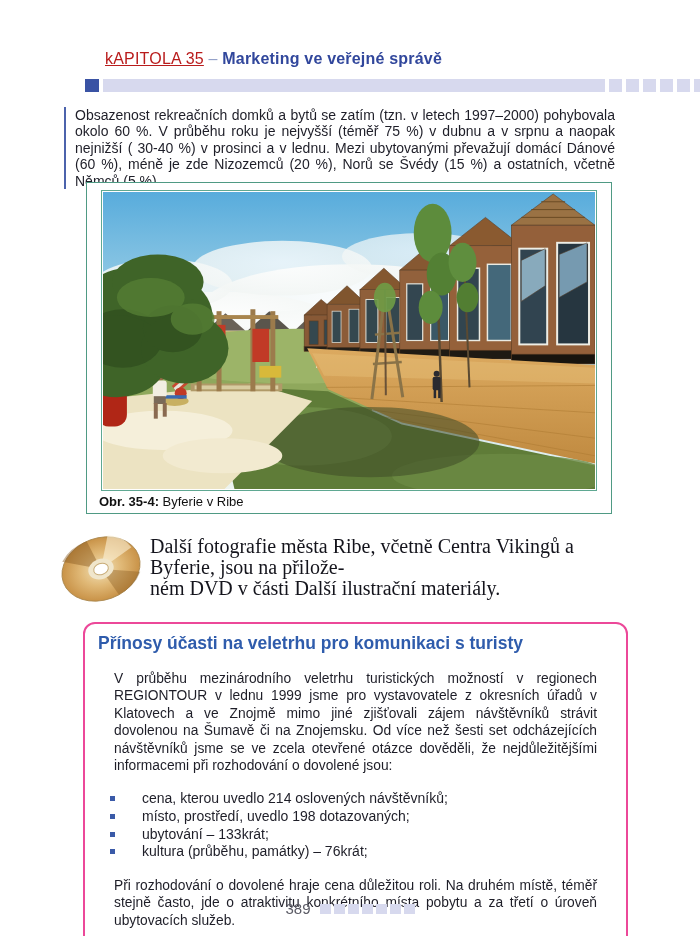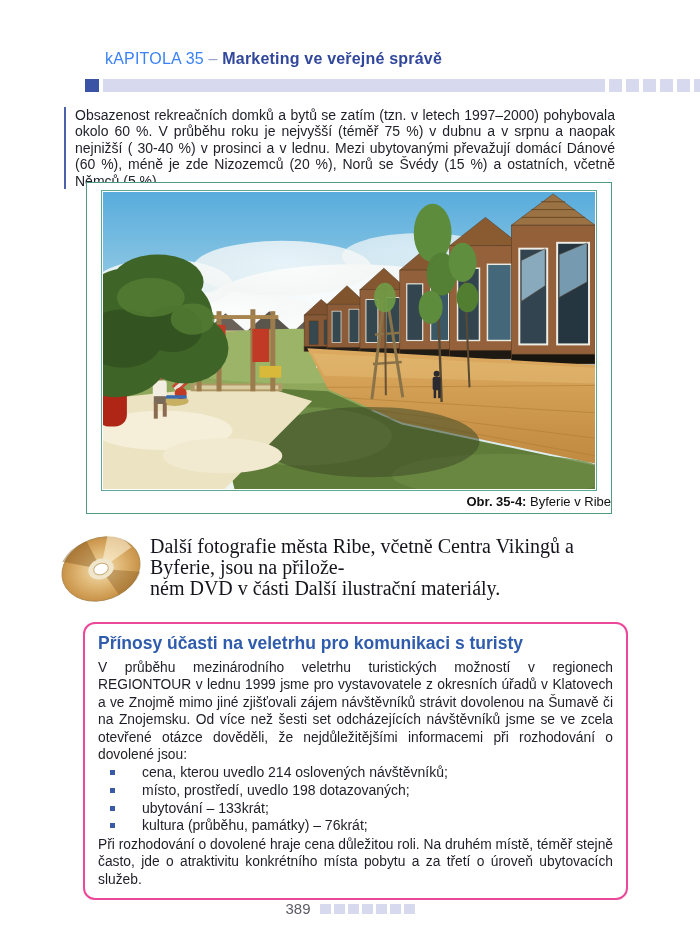--- a/index.html
+++ b/index.html
@@ -1,53 +1,53 @@
 <!DOCTYPE html>
 <html><head>
 <meta charset="utf-8">
 <style>
   html,body{margin:0;padding:0;background:#ffffff;}
   .page{position:relative;width:700px;height:936px;background:#fff;overflow:hidden;
         font-family:"Liberation Sans",sans-serif;color:#1e1e28;}
 
   
   .chapter-line{position:absolute;left:105px;top:50px;font-size:16px;letter-spacing:.2px;}
-  .chapter-label{color:#3b82f6;font-weight:400;}
+  .chapter-label{color:#b91c1c;font-weight:400;text-decoration:underline;}
   .chapter-sep{color:#93a0c8;font-weight:400;}
   .chapter-title{color:#31479c;font-weight:700;}
   .topbar{position:absolute;left:85px;top:79px;right:0;height:13px;display:flex;gap:4px;align-items:center;}
   .topbar .dk{width:14px;height:13px;background:#3a53a4;flex:none;}
   .topbar .bar{width:502px;height:13px;background:#d7d9ee;flex:none;}
   .topbar .sq{width:13px;height:13px;background:#d7d9ee;flex:none;}
 
   
   .intro{position:absolute;left:64px;top:107px;width:540px;
          border-left:2px solid #4c63ac;padding-left:9px;
          font-size:14px;line-height:16.4px;text-align:justify;}
 
   
   .figure-box{position:absolute;left:86px;top:182px;width:524px;height:330px;
               border:1px solid #4f9a84;background:#fff;}
   .photo-frame{position:absolute;left:14px;top:7px;right:14px;height:297px;
                border:1px solid #5fa892;padding:1px;background:#fff;}
   .photo-frame svg{display:block;width:100%;height:100%;}
   .fig-caption{position:absolute;left:12px;right:0;bottom:2px;height:18px;line-height:18px;
-               text-align:right;font-size:13px;color:#111;}
+               text-align:left;font-size:13px;color:#111;}
   .fig-caption b{font-weight:700;}
 
   
   .cd-wrap{position:absolute;left:57px;top:527px;width:88px;height:86px;}
   .cd-note{position:absolute;left:150px;top:536px;width:472px;
            font-family:"Liberation Serif",serif;font-size:20px;line-height:21px;color:#14141c;}
 
   
   .info-box{position:absolute;left:83px;top:622px;width:545px;box-sizing:border-box;
             border:2px solid #ec4899;border-radius:12px;padding:8px 13px 10px 13px;background:#fff;}
   .info-title{color:#2f5cac;font-weight:700;font-size:17.5px;line-height:22px;margin:0 0 5px 0;}
-  .info-text{font-size:13.8px;line-height:17.4px;text-align:justify;margin:0;}
+  .info-text{font-size:13.8px;line-height:17.4px;text-align:justify;margin:16px;}
   .info-bullets{margin:1px 0;padding:0;list-style:none;}
   .info-bullets li{position:relative;padding-left:44px;font-size:14px;line-height:17.6px;}
   .info-bullets li .bullet-sq{position:absolute;left:12px;top:6px;width:5px;height:5px;background:#3a5aa8;}
 
   
   .footer{position:absolute;top:887px;left:0;right:0;height:13px;display:flex;
           justify-content:center;align-items:center;margin-top:15px;}
   .page-num{font-size:15px;color:#5c5c66;margin-right:9px;line-height:13px;}
   .footer .sqs{display:flex;gap:3px;}
   .footer .sq{width:11px;height:10px;background:#d7d9ee;flex:none;}

